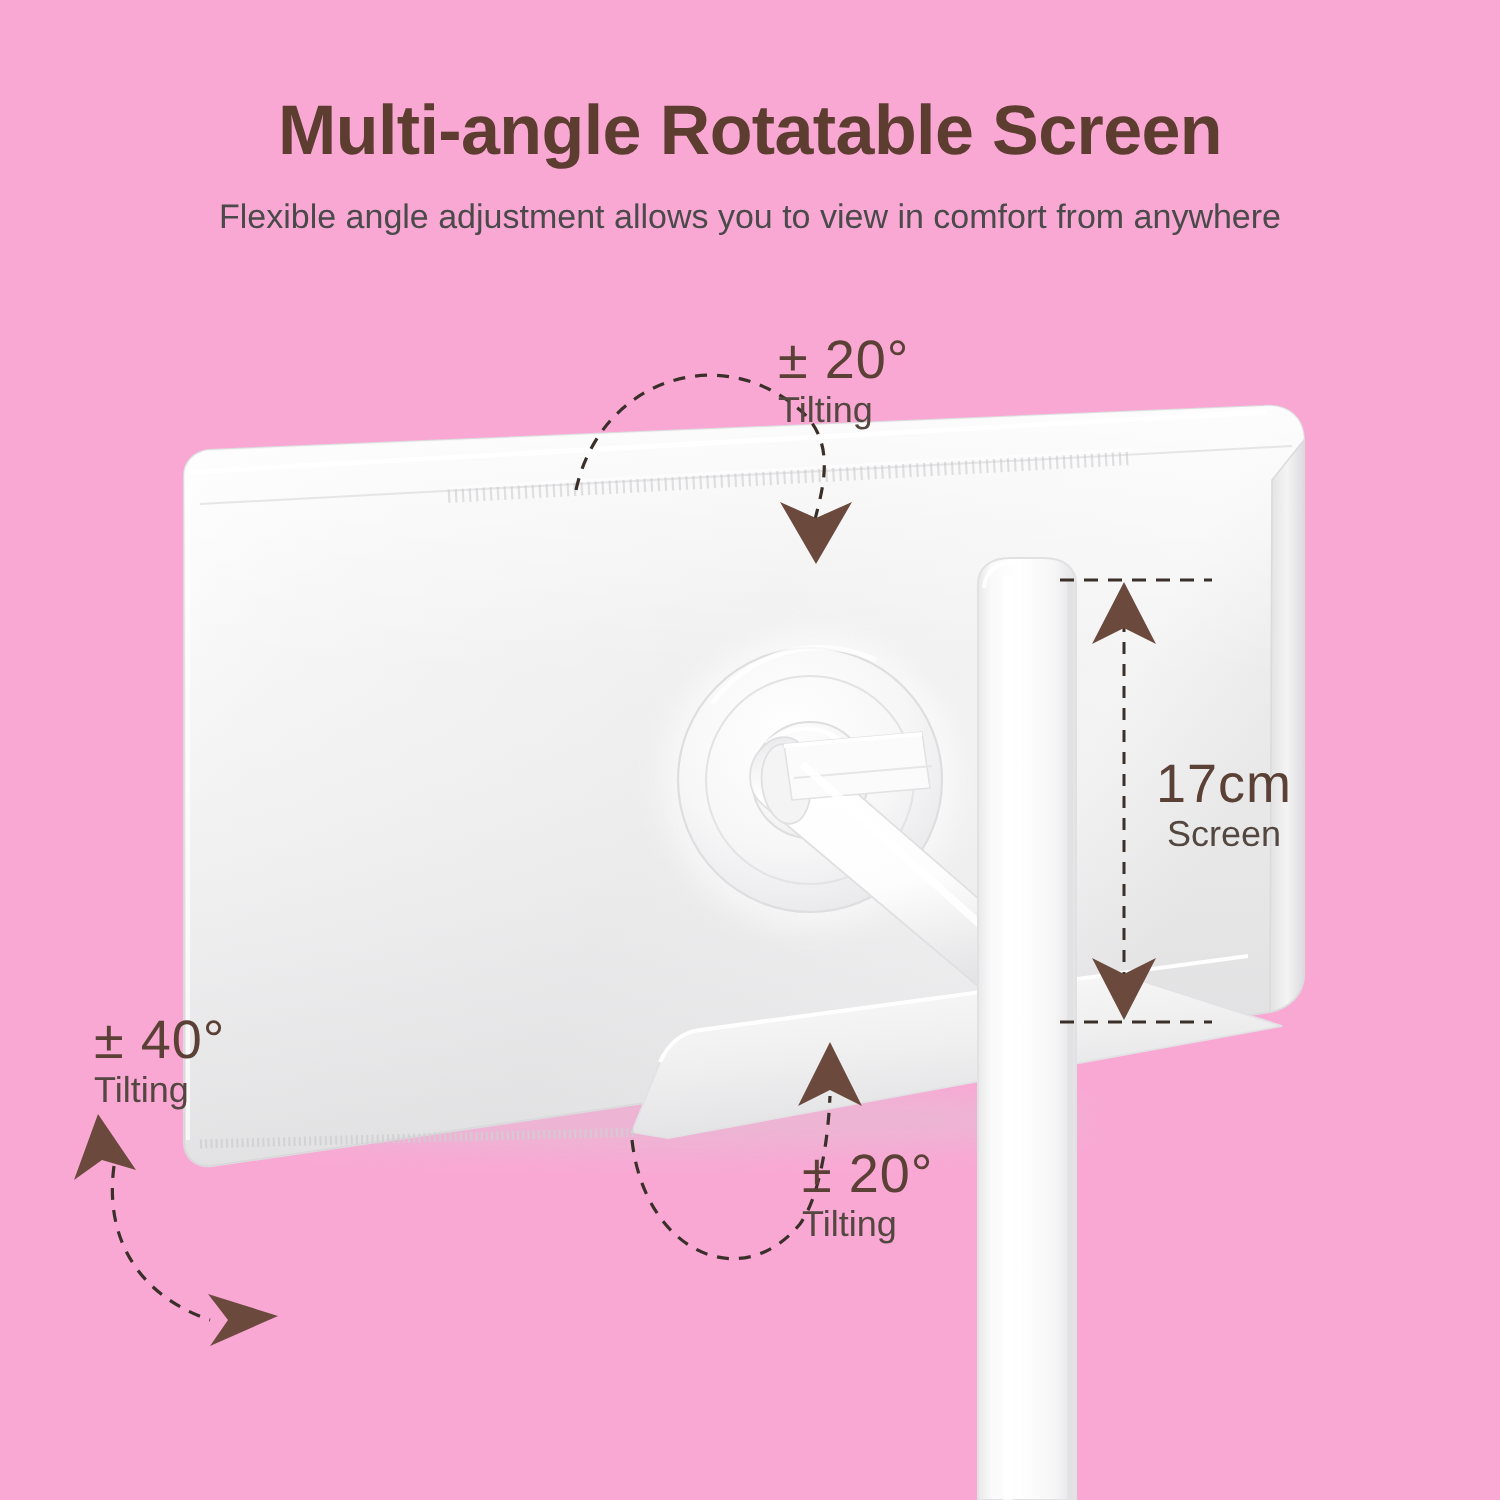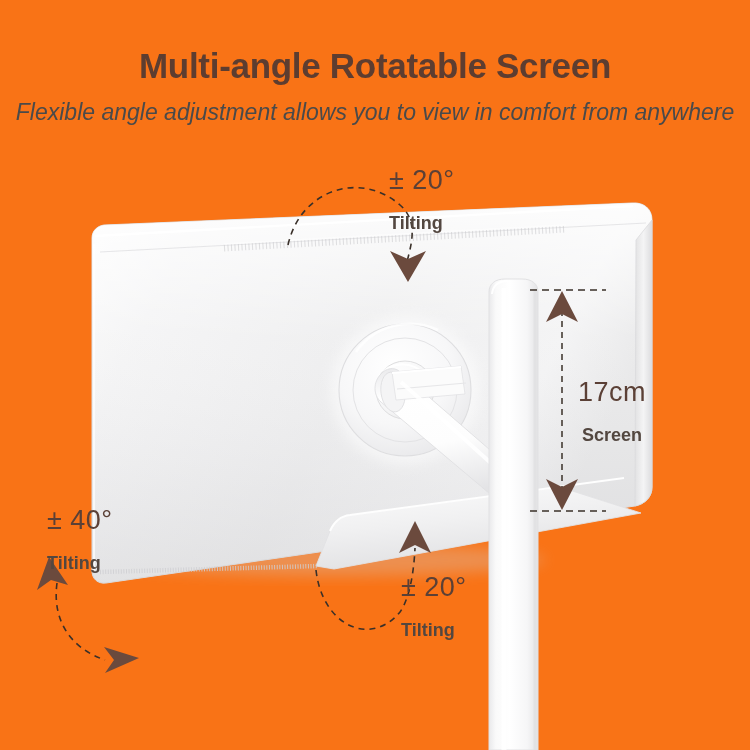--- a/index.html
+++ b/index.html
@@ -8,21 +8,21 @@
     padding: 0;
     background: #ffffff;
   }
   body {
     font-family: "Liberation Sans", sans-serif;
   }
   #stage {
     position: relative;
     width: 750px;
     height: 750px;
-    background: #f97316;
+    background: #f9a8d4;
     overflow: hidden;
   }
 
   
   .headline {
     position: absolute;
     left: 0;
     top: 47px;
     width: 750px;
     text-align: center;
@@ -32,26 +32,25 @@
     color: #5d3d30;
     line-height: 1.1;
     white-space: nowrap;
   }
   .subhead {
     position: absolute;
     left: 0;
     top: 99px;
     width: 750px;
     text-align: center;
-    font-size: 23px;
+    font-size: 17px;
     font-weight: normal;
     color: #4a4a4a;
     line-height: 1.2;
     white-space: nowrap;
-    font-style: italic;
   }
 
   
   #art {
     position: absolute;
     left: 0;
     top: 0;
     width: 750px;
     height: 750px;
   }
@@ -64,24 +63,24 @@
     white-space: nowrap;
   }
   .callout .val {
     font-size: 27px;
     font-weight: normal;
     letter-spacing: 0.5px;
     display: block;
   }
   .callout .cap {
     font-size: 18px;
-    font-weight: bold;
+    font-weight: normal;
     color: #534740;
     display: block;
-    margin-top: 19px;
+    margin-top: 1px;
   }
   .c-tilt-top  { left: 389px; top: 166px; }
   .c-lift      { left: 578px; top: 378px; text-align: center; }
   .c-rotate    { left: 47px;  top: 506px; }
   .c-tilt-bot  { left: 401px; top: 573px; }
 </style>
 </head>
 <body>
 
 <div id="stage">

